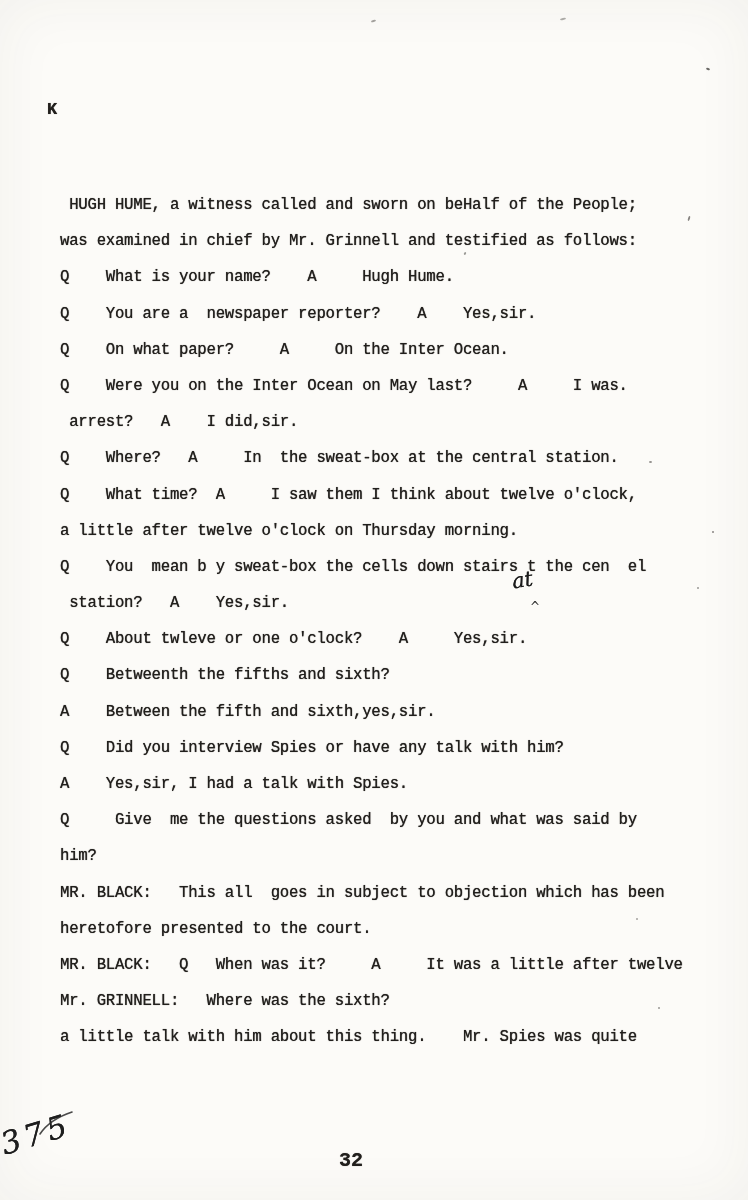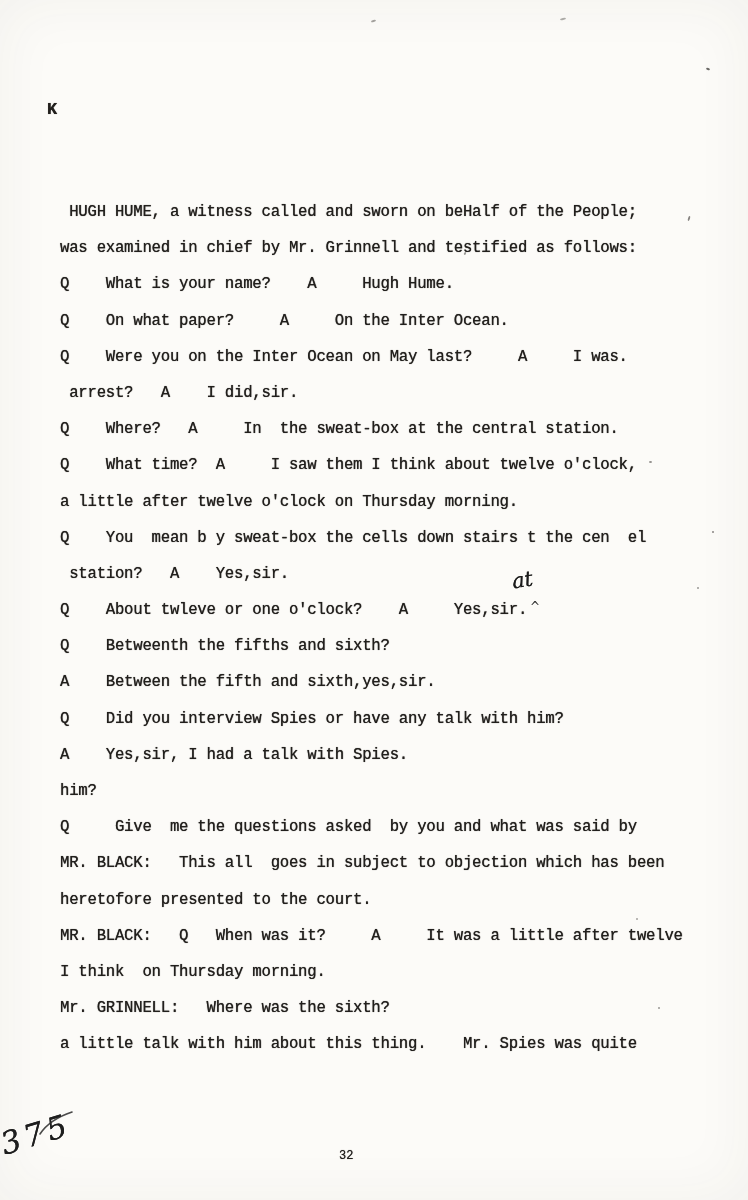--- a/index.html
+++ b/index.html
@@ -12,21 +12,21 @@
     box-shadow:inset 0 0 60px rgba(60,55,45,0.05);
     font-family:"Liberation Mono","DejaVu Sans Mono",monospace;
     color:#211f1c;
   }
   .margin-letter{
     position:absolute;left:47px;top:100px;
     font-size:17px;font-weight:bold;
     text-shadow:0 0 0.7px rgba(25,22,20,0.9);
   }
   .textblock{
-    position:absolute;left:60px;top:194px;right:10px;
+    position:absolute;left:60px;top:187px;right:10px;
   }
   .tline{
     white-space:pre;
     font-size:15.6px;
     line-height:36.2px;
     height:36.2px;
     letter-spacing:-0.2px;
     text-shadow:0 0 0.8px rgba(28,25,22,0.85), 0.4px 0.4px 0 rgba(28,25,22,0.25);
   }
   .hw-insert{
@@ -40,22 +40,23 @@
     transform:rotate(-9deg);
     text-shadow:0 0 0.5px rgba(20,20,20,0.9);
   }
   .hw-caret{
     position:absolute;left:18px;top:32px;
     font-size:12px;color:#2a2a2a;
     transform:scaleY(1.3);
   }
   .page-number{
     position:absolute;left:339px;top:1149px;
-    font-size:12px;
+    font-size:20px;
     text-shadow:0 0 0.7px rgba(28,25,22,0.85);
+    font-weight:bold;
   }
   .hw-375{
     position:absolute;left:0px;top:1116px;
     font-family:"DejaVu Serif",serif;
     font-style:italic;
     font-size:31px;letter-spacing:4px;
     color:#1e1e1e;
     transform:rotate(-17deg);
     text-shadow:0 0 0.6px rgba(15,15,15,0.9);
   }
@@ -76,39 +77,39 @@
 <body>
 
 <div class="page">
 
   <div class="margin-letter">K</div>
 
   <div class="textblock">
     <div class="tline"> HUGH HUME, a witness called and sworn on beHalf of the People;</div>
     <div class="tline">was examined in chief by Mr. Grinnell and testified as follows:</div>
     <div class="tline">Q    What is your name?    A     Hugh Hume.</div>
+    <div class="tline">Q    You are a  newspaper reporter?    A    Yes,sir.</div>
     <div class="tline">Q    On what paper?     A     On the Inter Ocean.</div>
     <div class="tline">Q    Were you on the Inter Ocean on May last?     A     I was.</div>
     <div class="tline"> arrest?   A    I did,sir.</div>
     <div class="tline">Q    Where?   A     In  the sweat-box at the central station.</div>
     <div class="tline">Q    What time?  A     I saw them I think about twelve o'clock,</div>
     <div class="tline">a little after twelve o'clock on Thursday morning.</div>
     <div class="tline">Q    You  mean b y sweat-box the cells down stairs t the cen  el</div>
     <div class="tline"> station?   A    Yes,sir.</div>
     <div class="tline">Q    About twleve or one o'clock?    A     Yes,sir.</div>
     <div class="tline">Q    Betweenth the fifths and sixth?</div>
     <div class="tline">A    Between the fifth and sixth,yes,sir.</div>
     <div class="tline">Q    Did you interview Spies or have any talk with him?</div>
     <div class="tline">A    Yes,sir, I had a talk with Spies.</div>
+    <div class="tline">Q     Give  me the questions asked  by you and what was said by</div>
     <div class="tline">him?</div>
-    <div class="tline">Q     Give  me the questions asked  by you and what was said by</div>
     <div class="tline">MR. BLACK:   This all  goes in subject to objection which has been</div>
     <div class="tline">heretofore presented to the court.</div>
     <div class="tline">MR. BLACK:   Q   When was it?     A     It was a little after twelve</div>
-    <div class="tline">I think  on Thursday morning.</div>
     <div class="tline">Mr. GRINNELL:   Where was the sixth?</div>
     <div class="tline">a little talk with him about this thing.    Mr. Spies was quite</div>
   </div>
 
   <div class="hw-insert">
     <span class="hw-at">at</span>
     <span class="hw-caret">^</span>
   </div>
 
   <div class="page-number">32</div>

